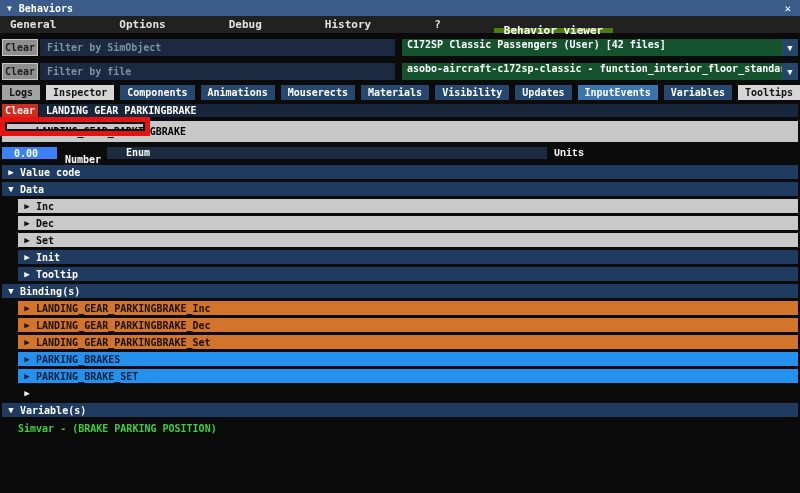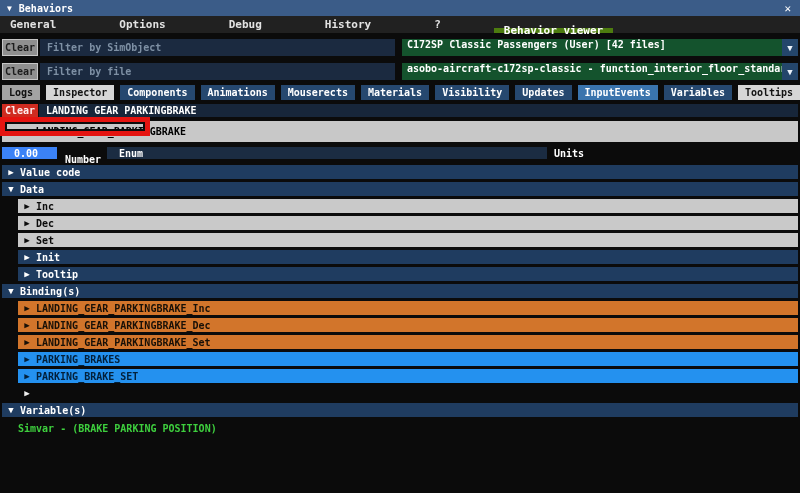--- a/index.html
+++ b/index.html
@@ -74,22 +74,22 @@
     position:absolute; left:-2px; top:-4px; width:150px; height:19px;
     border:5px solid #e51410; box-shadow: inset 0 0 0 2px #0c0c0c;
     pointer-events:none; z-index:3;
   }
   
   .vrow { display:flex; height:12px; margin:5px 2px 0 2px; align-items:center; font-size:10px; color:#fff; }
   .vbox { width:55px; height:100%; background:#3b82f6; border:none; color:#fff; padding:0 12px;
           font-size:10px; font-weight:bold; font-family:inherit; }
   .vtype { margin-left:8px; width:36px;margin-top:12px; }
   .venum { margin-left:6px; width:440px; height:100%; background:#1b2c42; display:flex;
-           align-items:center; padding-left:12px; cursor:pointer; }
-  .vunits { margin-left:7px; }
+           padding-left:19px; cursor:pointer; }
+  .vunits { margin-left:7px;font-family:Liberation Mono, monospace; }
   
   .tree { display:flex; flex-direction:column; gap:3px; margin-top:6px; }
   .trow { height:14px; display:flex; align-items:center; font-size:10px; cursor:pointer;
           margin-right:2px; }
   .trow .arr { width:18px; text-align:center; font-size:9px; flex:0 0 18px; }
   .trow.lvl0 { margin-left:2px; }
   .trow.lvl1 { margin-left:18px; }
   .trow.navy   { background:#1f3c60; color:#fff; }
   .trow.gray   { background:#c9c9c9; color:#0b0b0b; }
   .trow.orange { background:#d2752b; color:#181007; }

